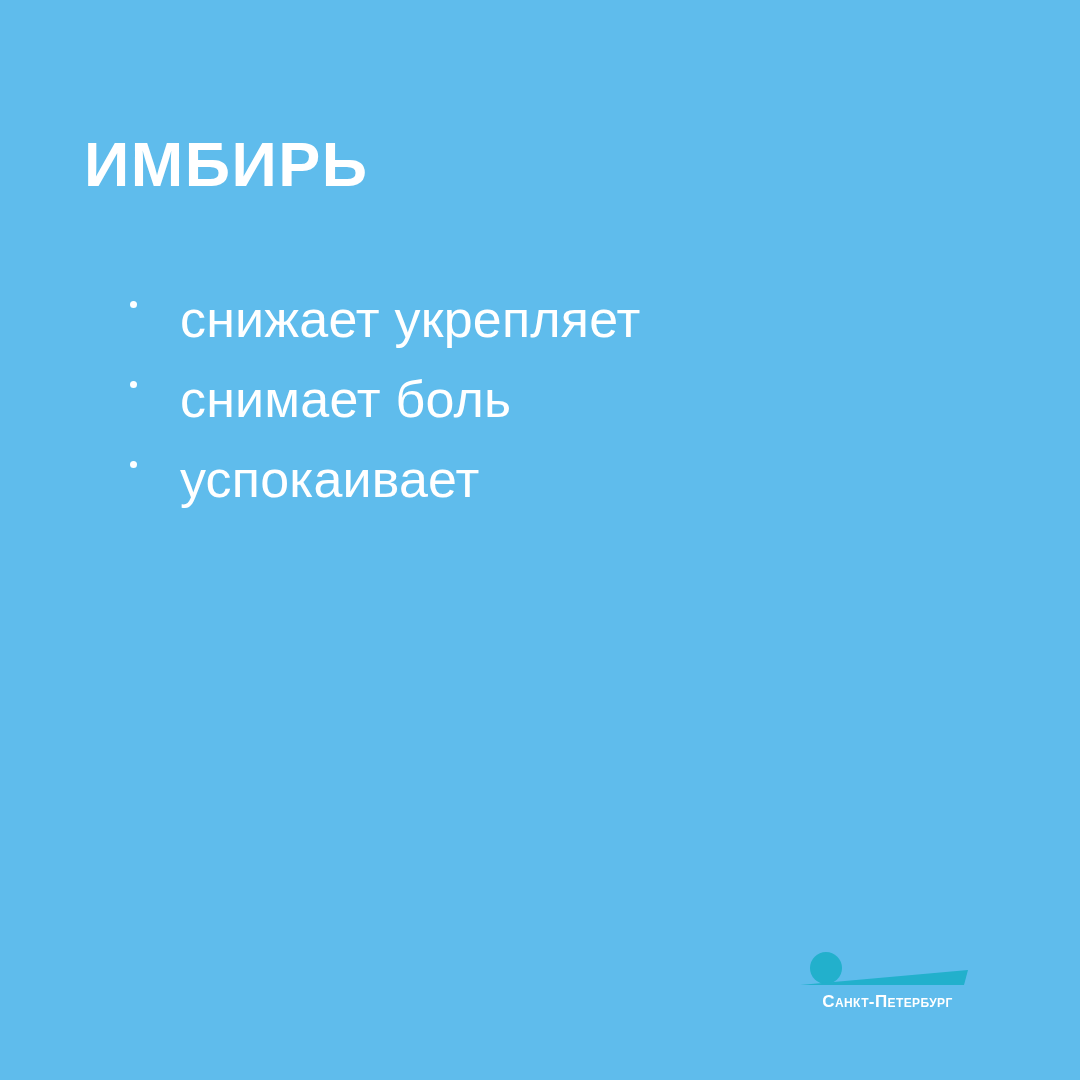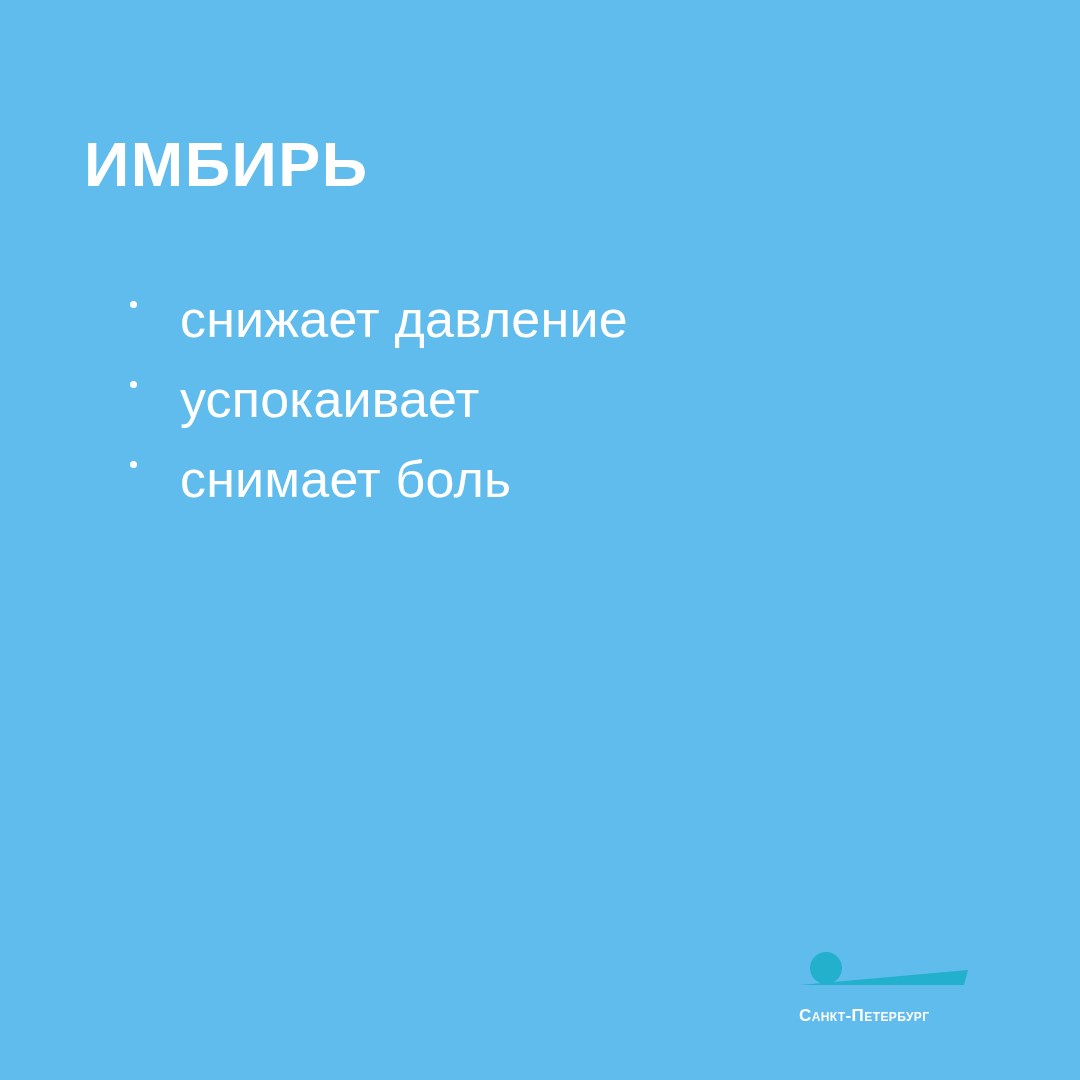--- a/index.html
+++ b/index.html
@@ -81,56 +81,56 @@
     width: 180px;
     height: 78px;
   }
   #logo-mark {
     display: block;
     width: 180px;
     height: 42px;
   }
   #logo-wordmark {
     display: block;
-    margin-top: 16px;
+    margin-top: 2px;
     font-size: 17px;
     line-height: 20px;
     font-weight: 700;
     color: #ffffff;
     letter-spacing: 0.4px;
     font-variant: small-caps;
-    text-align: left;
+    text-align: center;
     padding-left: 3px;
     white-space: nowrap;
   }
 </style>
 </head>
 <body>
 
 <div id="poster">
 
   <h1 id="title">ИМБИРЬ</h1>
 
   <ul id="benefits">
 
 
 
     <li class="benefit-item">
       <span class="benefit-bullet"></span>
-      <span class="benefit-text">снижает давление</span>
+      <span class="benefit-text">снижает укрепляет</span>
+    </li>
+
+    <li class="benefit-item">
+      <span class="benefit-bullet"></span>
+      <span class="benefit-text">снимает боль</span>
     </li>
 
     <li class="benefit-item">
       <span class="benefit-bullet"></span>
       <span class="benefit-text">успокаивает</span>
-    </li>
-
-    <li class="benefit-item">
-      <span class="benefit-bullet"></span>
-      <span class="benefit-text">снимает боль</span>
     </li>
 
   </ul>
 
   <div id="logo">
     <svg id="logo-mark" viewBox="0 0 180 42">
       <circle cx="30" cy="20" r="16" fill="#22b0cc"></circle>
       <path d="M 4 37 L 172 22 L 168 37 Z" fill="#22b0cc"></path>
     </svg>
     <div id="logo-wordmark">Санкт-Петербург</div>

